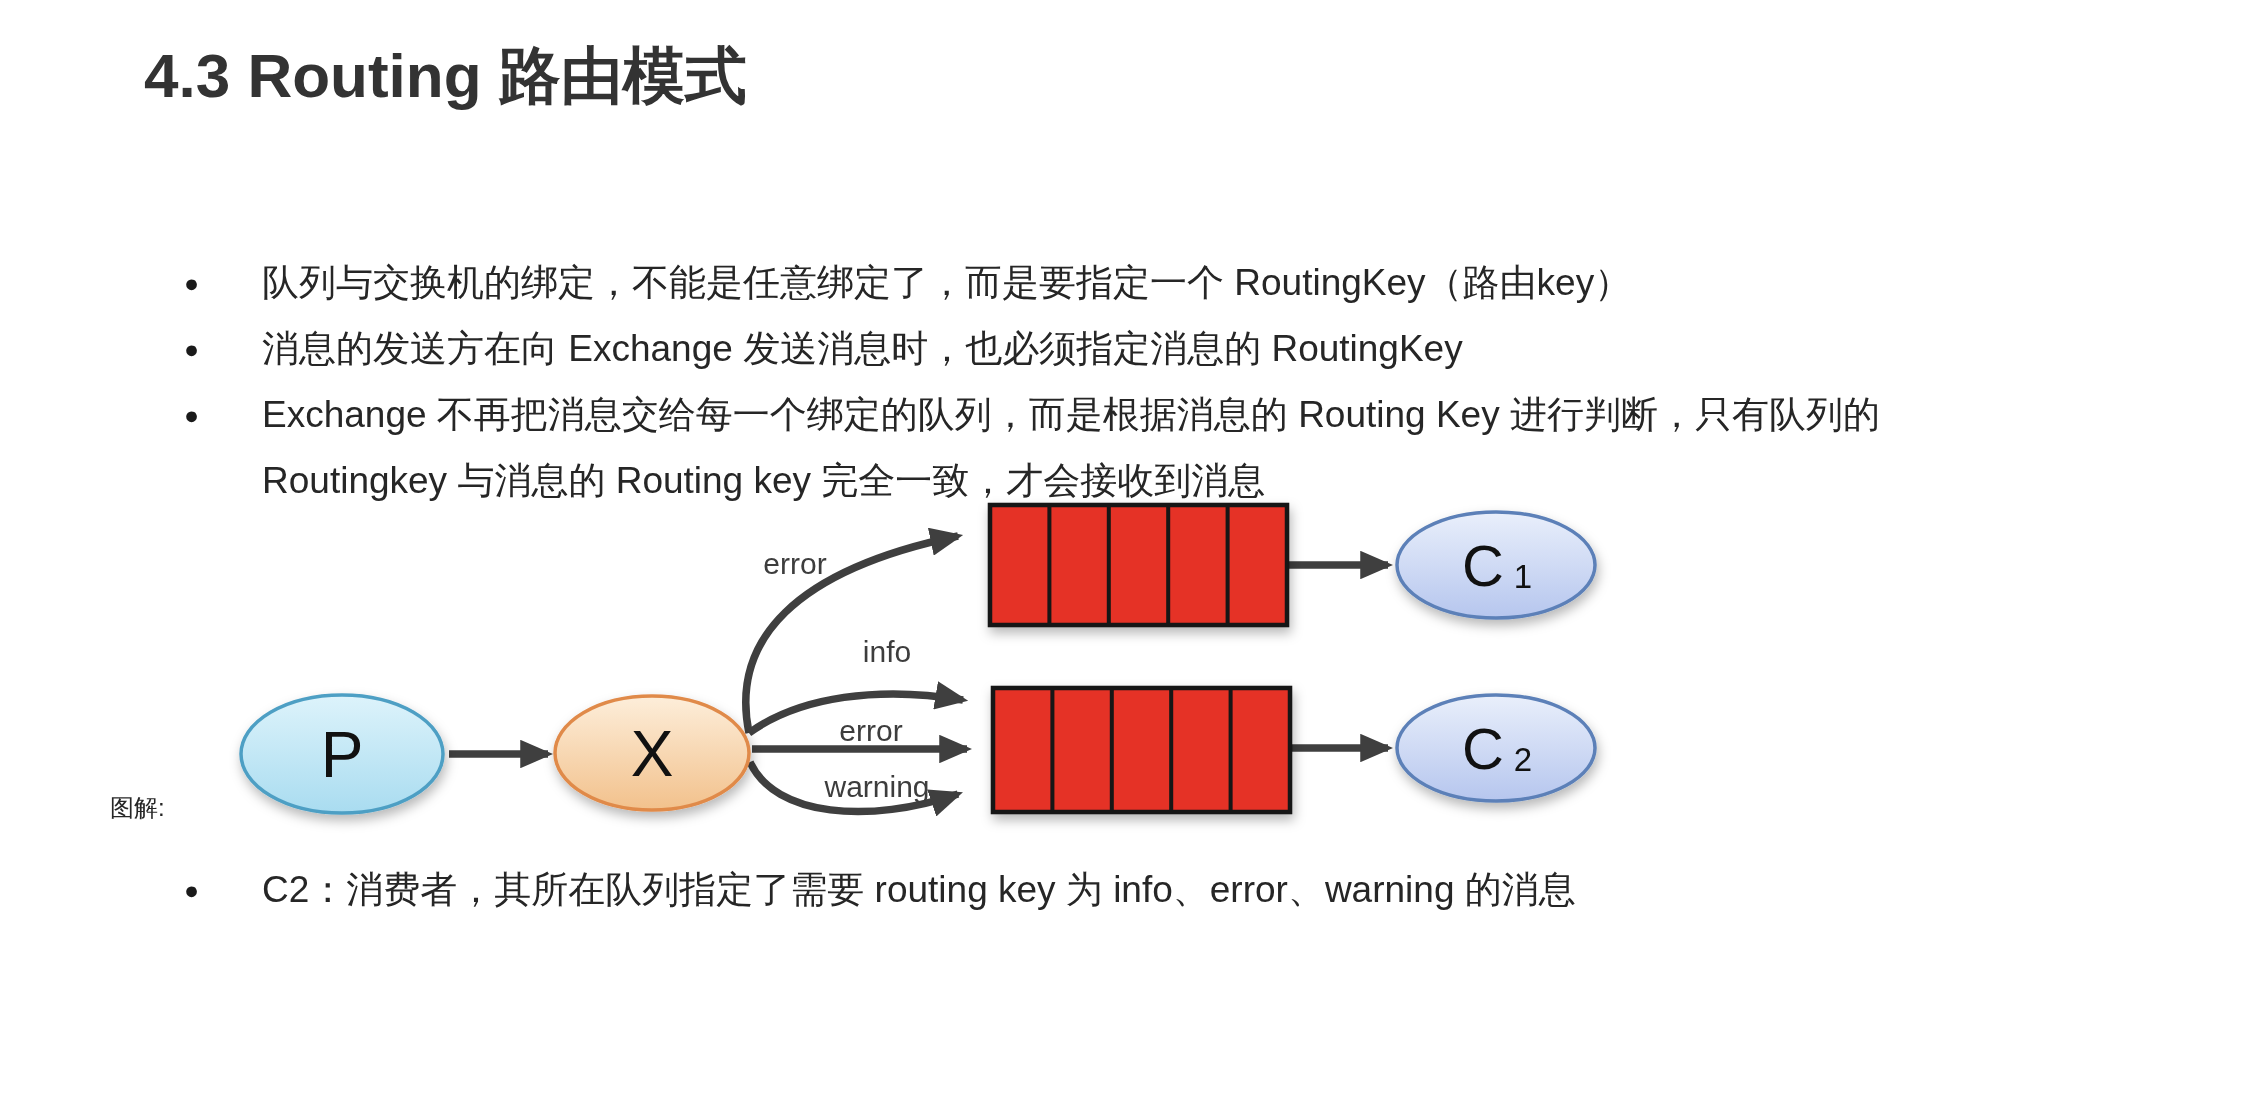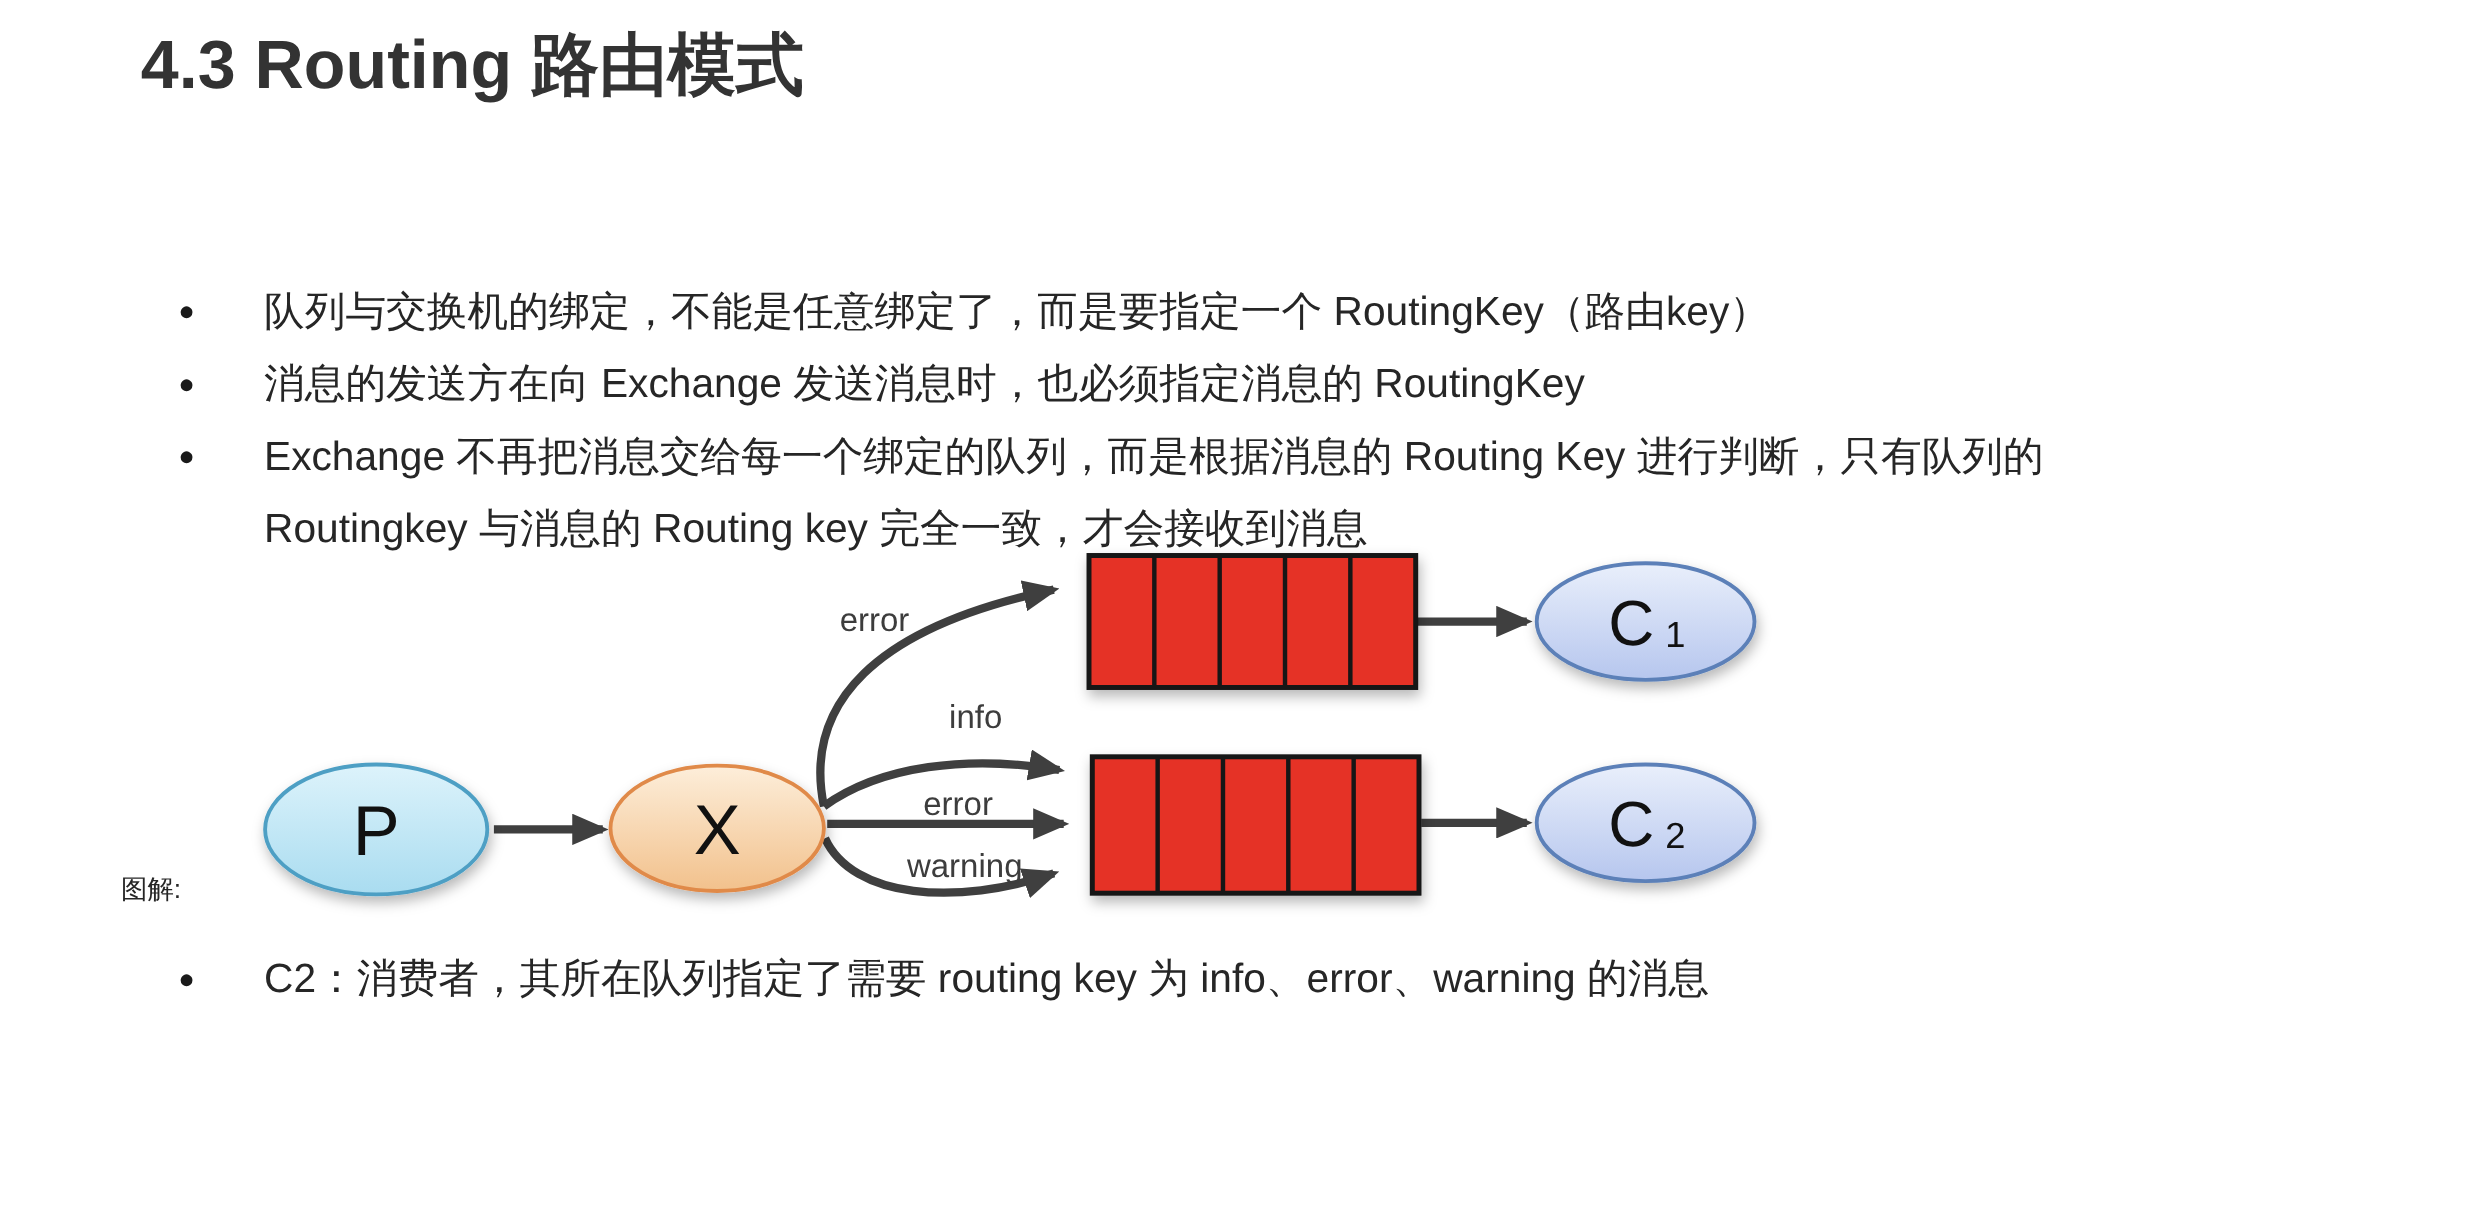--- a/index.html
+++ b/index.html
@@ -8,38 +8,38 @@
     width: 2264px;
     height: 1114px;
     background: #ffffff;
     overflow: hidden;
     font-family: "Liberation Sans", "DejaVu Sans", sans-serif;
     color: #262626;
   }
   h1.doc-title {
     position: absolute;
     left: 128px; top: 24px;
-    margin: 0;
+    margin: 16px;
     font-size: 62px;
     font-weight: 700;
     color: #333333;
     letter-spacing: 0px;
     line-height: 1.15;
   }
   h2.section-heading {
     position: absolute;
     left: 130px; top: 162px;
     margin: 0;
     font-size: 46px;
     font-weight: 700;
     color: #262626;
   }
   ul.bullets {
     position: absolute;
-    left: 160px;
+    left: 182px;
     margin: 0; padding: 0;
     list-style: none;
     width: 1725px;
     font-size: 37px;
     line-height: 66px;
     color: #262626;
   }
   ul.bullets.first { top: 250px; }
   ul.bullets.legend { top: 857px; }
   ul.bullets li {

